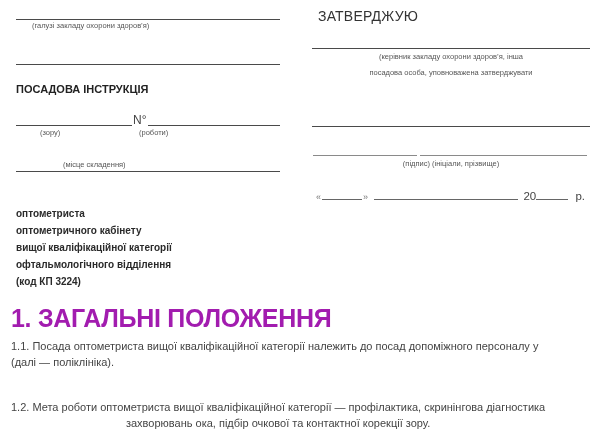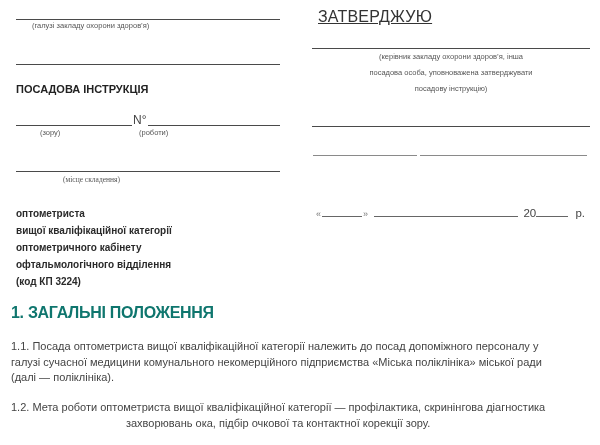--- a/index.html
+++ b/index.html
@@ -8,24 +8,24 @@
       background: #ffffff;
       font-family: "Liberation Sans", "DejaVu Sans", sans-serif;
       color: #333333;
     }
     .page { position: relative; width: 600px; height: 445px; }
     .line { position: absolute; height: 0; border-top: 1px solid #4a4a4a; }
     .line.light { border-top-color: #8a8a8a; }
     .caption { position: absolute; font-size: 7.5px; color: #555555; white-space: nowrap; }
     .caption.center { text-align: center; }
     .label-bold { position: absolute; font-weight: bold; font-size: 11px; color: #222; }
-    .approve { position: absolute; font-size: 16px; color: #333; letter-spacing: 0.2px; text-decoration: underline; }
+    .approve { position: absolute; font-size: 14px; color: #333; letter-spacing: 0.2px; }
     .num-sign { position: absolute; font-size: 12px; color: #444; }
     .title-lines { position: absolute; font-weight: bold; font-size: 10px; color: #2a2a2a; line-height: 17px; }
-    .section-title { position: absolute; font-weight: bold; font-size: 16px; color: #0f766e; letter-spacing: -0.3px; }
+    .section-title { position: absolute; font-weight: bold; font-size: 25px; color: #a21caf; letter-spacing: -0.3px; }
     .para { position: absolute; font-size: 11px; color: #444; line-height: 15.5px; white-space: nowrap; }
     .date-row { position: absolute; font-size: 11.5px; color: #444; white-space: nowrap; }
   </style>
 </head>
 <body>
 
 <div class="page">
 
   <div class="line" style="left:16px; top:19px; width:264px;"></div>
   <div class="caption" style="left:32px; top:21px;">(галузі закладу охорони здоров’я)</div>
@@ -34,54 +34,53 @@
 
   <div class="label-bold" style="left:16px; top:83px;">ПОСАДОВА ІНСТРУКЦІЯ</div>
 
   <div class="line" style="left:16px; top:125px; width:116px;"></div>
   <div class="num-sign" style="left:133px; top:113px;">N°</div>
   <div class="line" style="left:148px; top:125px; width:132px;"></div>
   <div class="caption" style="left:40px; top:128px;">(зору)</div>
   <div class="caption" style="left:139px; top:128px;">(роботи)</div>
 
   <div class="line" style="left:16px; top:171px; width:264px;"></div>
-  <div class="caption" style="left:63px; top:175px;font-family:Liberation Serif, serif;">(місце складення)</div>
+  <div class="caption" style="left:63px; top:160px;">(місце складення)</div>
 
   <div class="approve" style="left:318px; top:8px;">ЗАТВЕРДЖУЮ</div>
 
   <div class="line" style="left:312px; top:48px; width:278px;"></div>
   <div class="caption center" style="left:312px; width:278px; top:52px;">(керівник закладу охорони здоров’я, інша</div>
   <div class="caption center" style="left:312px; width:278px; top:68px;">посадова особа, уповноважена затверджувати</div>
-  <div class="caption center" style="left:312px; width:278px; top:84px;">посадову інструкцію)</div>
 
   <div class="line" style="left:312px; top:126px; width:278px;"></div>
 
   <div class="line light" style="left:313px; top:155px; width:104px;"></div>
   <div class="line light" style="left:420px; top:155px; width:167px;"></div>
+  <div class="caption center" style="left:312px; width:278px; top:159px;">(підпис) (ініціали, прізвище)</div>
 
-  <div class="date-row" style="left:316px; top:207px;">
+  <div class="date-row" style="left:316px; top:190px;">
     <span style="font-size:9px; color:#777;">«</span><span style="display:inline-block; width:40px; border-bottom:1px solid #666; height:8px; margin:0 1px;"></span><span style="font-size:9px; color:#777;">»</span>
     <span style="display:inline-block; width:144px; border-bottom:1px solid #666; height:8px; margin-left:3px;"></span>
     <span style="margin-left:2px;">20</span><span style="display:inline-block; width:32px; border-bottom:1px solid #666; height:8px;"></span>
     <span style="margin-left:4px;">р.</span>
   </div>
 
   <div class="title-lines" style="left:16px; top:205px;">
     <div>оптометриста</div>
+    <div>оптометричного кабінету</div>
     <div>вищої кваліфікаційної категорії</div>
-    <div>оптометричного кабінету</div>
     <div>офтальмологічного відділення</div>
     <div>(код КП 3224)</div>
   </div>
 
   <div class="section-title" style="left:11px; top:304px;">1. ЗАГАЛЬНІ ПОЛОЖЕННЯ</div>
 
   <div class="para" style="left:11px; top:339px;">
     <div>1.1. Посада оптометриста вищої кваліфікаційної категорії належить до посад допоміжного персоналу у</div>
-    <div>галузі сучасної медицини комунального некомерційного підприємства «Міська поліклініка» міської ради</div>
     <div>(далі — поліклініка).</div>
   </div>
 
   <div class="para" style="left:11px; top:400px;text-align:center;">
     <div>1.2. Мета роботи оптометриста вищої кваліфікаційної категорії — профілактика, скринінгова діагностика</div>
     <div>захворювань ока, підбір очкової та контактної корекції зору.</div>
   </div>
 
 </div>
 

